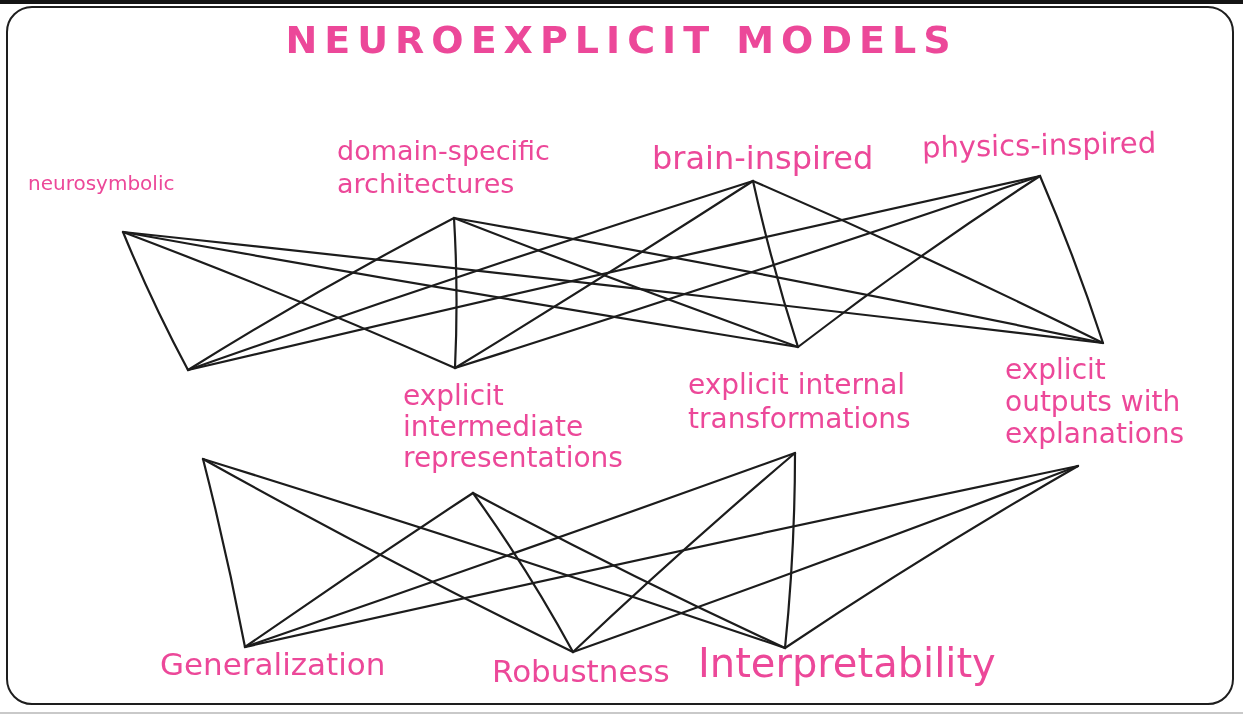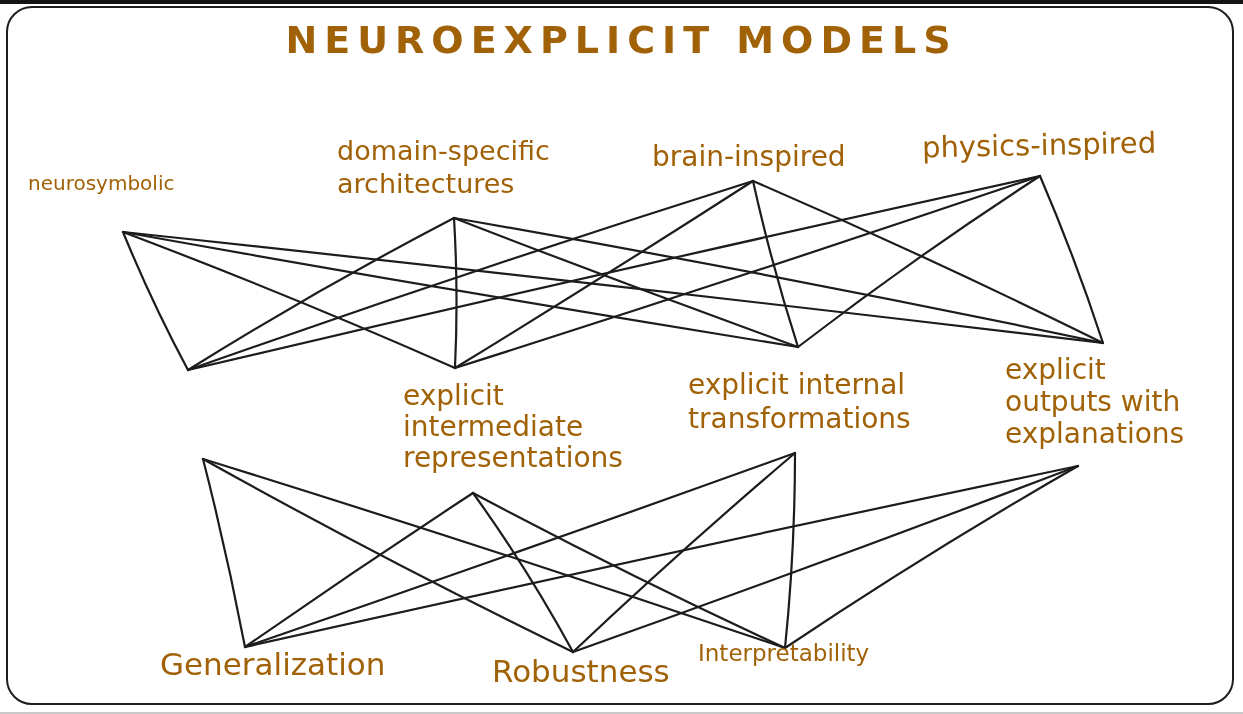--- a/index.html
+++ b/index.html
@@ -1,35 +1,35 @@
 <!DOCTYPE html>
 <html><head>
 <meta charset="utf-8">
 <style>
   html,body{margin:0;padding:0;background:#ffffff;}
   .stage{position:relative;width:1243px;height:714px;background:#ffffff;overflow:hidden;
-         font-family:"DejaVu Sans", sans-serif;color:#a16207;}
+         font-family:"DejaVu Sans", sans-serif;color:#ec4899;}
   .top-edge{position:absolute;top:0;left:0;width:100%;height:4px;background:#141414;}
   .bottom-edge{position:absolute;bottom:0;left:0;width:100%;height:2px;background:#c9c9c9;}
   .frame{position:absolute;left:6px;top:6px;width:1228px;height:699px;
          border:2.5px solid #1e1e1e;border-radius:26px;box-sizing:border-box;}
   .title{position:absolute;top:18px;left:0;width:100%;text-align:center;
          font-size:38px;font-weight:600;letter-spacing:7px;white-space:pre;}
   .node-label{position:absolute;white-space:pre-line;line-height:1.18;}
   .lbl-neurosymbolic{left:28px;top:172px;font-size:20px;}
   .lbl-domain{left:337px;top:134px;width:236px;font-size:27px;line-height:33px;}
-  .lbl-brain{left:652px;top:140px;font-size:28px;}
+  .lbl-brain{left:652px;top:140px;font-size:32px;}
   .lbl-physics{left:922px;top:128px;font-size:29px;transform:rotate(-1.2deg);}
   .lbl-inputs{left:88px;top:378px;font-size:28px;line-height:34px;}
   .lbl-intermediate{left:403px;top:380px;font-size:28px;line-height:31px;}
   .lbl-internal{left:688px;top:368px;font-size:28px;line-height:34px;}
   .lbl-outputs{left:1005px;top:354px;font-size:28px;line-height:32px;}
   .lbl-generalization{left:152px;top:646px;font-size:31px;margin-left:8px;}
   .lbl-robustness{left:492px;top:653px;font-size:31px;}
-  .lbl-interpretability{left:698px;top:640px;font-size:23px;}
+  .lbl-interpretability{left:698px;top:640px;font-size:40px;}
   #edge-svg{position:absolute;left:0;top:0;}
   #edge-svg path{fill:none;stroke:#1c1c1c;stroke-width:2.2;stroke-linecap:round;}
 </style>
 </head>
 <body>
 
 <div class="stage">
   <div class="top-edge"></div>
   <div class="frame"></div>
 

